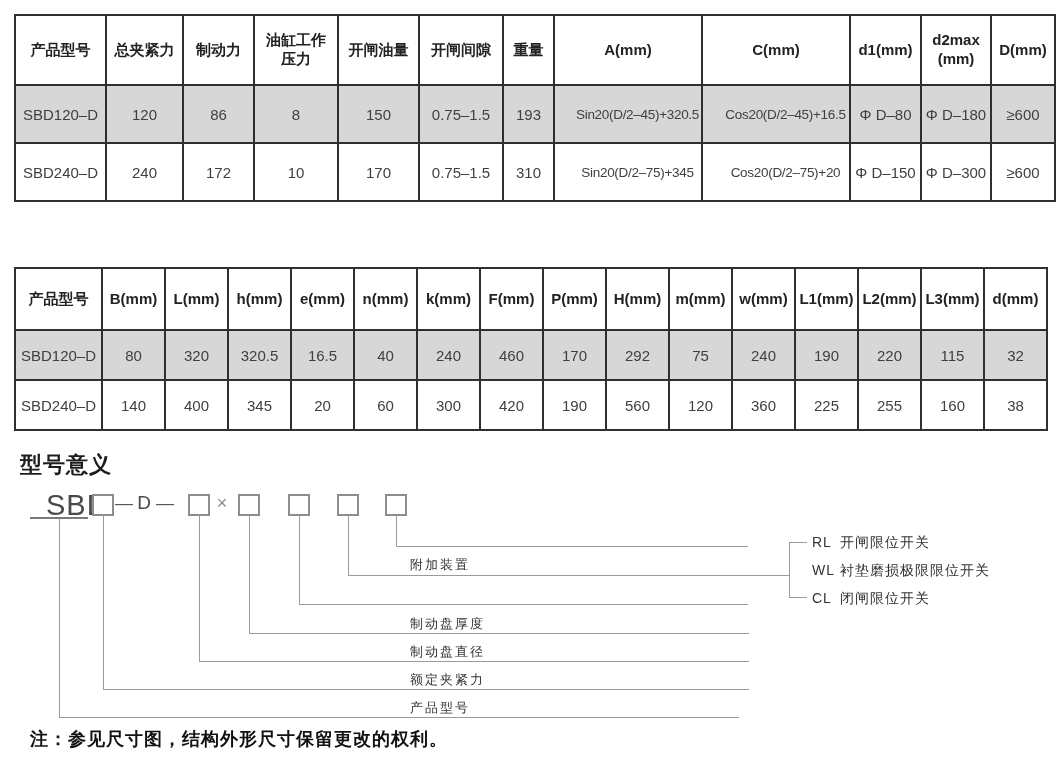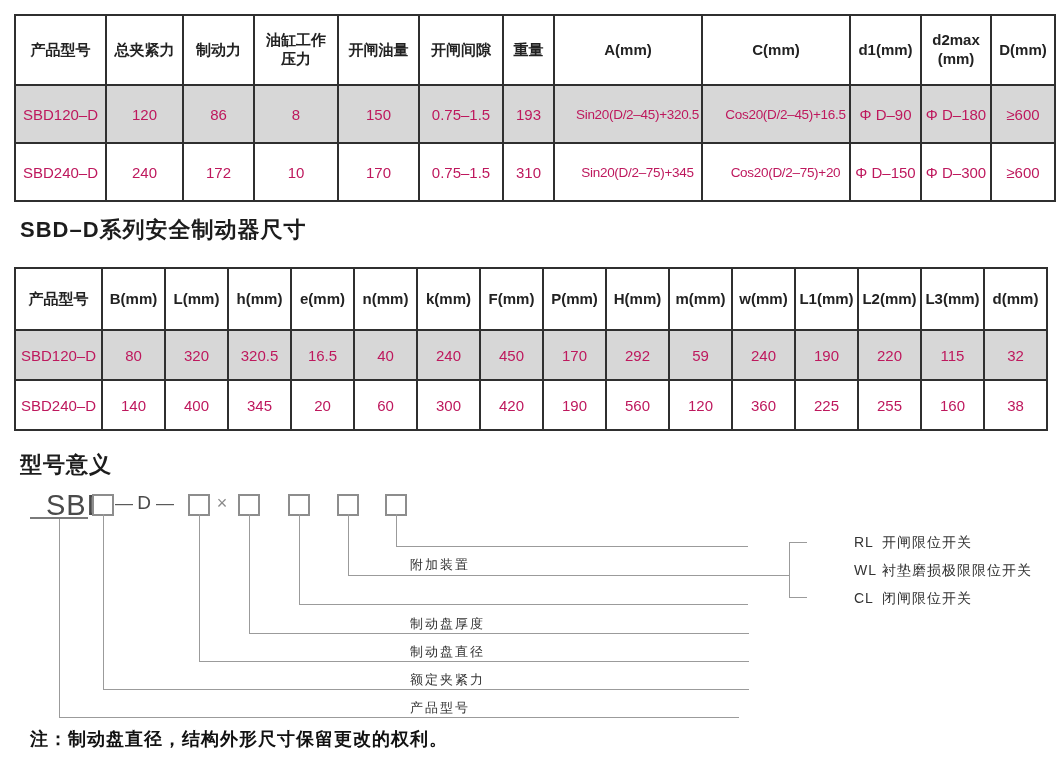--- a/index.html
+++ b/index.html
@@ -3,40 +3,40 @@
 <meta charset="utf-8">
 <style>
   html,body { margin:0; padding:0; background:#fff; }
   .page {
     position:relative; width:1059px; height:758px; background:#ffffff;
     font-family:"Liberation Sans","DejaVu Sans",sans-serif; color:#2d2d2d; overflow:hidden;
   }
   table { border-collapse:collapse; table-layout:fixed; position:absolute; background:#fff; }
   th,td { border:2px solid #2f2f2f; text-align:center; vertical-align:middle; padding:0 1px; overflow:hidden; }
   th { font-weight:bold; font-size:15px; white-space:pre-line; line-height:1.25; color:#222; }
-  td { font-size:15px; color:#be185d; }
+  td { font-size:15px; color:#404040; }
   tr.shaded td { background:#d7d7d7; }
   #table1 { left:14px; top:14px; width:1040px; }
   #table1 thead tr { height:70px; }
   #table1 tbody tr { height:58px; }
   #table1 tbody td:nth-child(8), #table1 tbody td:nth-child(9) { font-size:13.5px; letter-spacing:-0.3px;padding-left:20px; }
   #table2 { left:14px; top:267px; width:1032px; }
   #table2 thead tr { height:62px; }
   #table2 tbody tr { height:50px; }
   .h1 { position:absolute; left:20px; top:215px; font-size:22px; font-weight:bold; letter-spacing:1px; color:#1c1c1c; }
   .h2 { position:absolute; left:20px; top:450px; font-size:22px; font-weight:bold; letter-spacing:1px; color:#1c1c1c; }
   .sbd { position:absolute; left:46px; top:489px; font-size:29px; color:#4a4a4a; letter-spacing:1px; }
   .sbd-underline { position:absolute; left:30px; top:517px; width:58px; height:2px; background:#7a7a7a; }
   .mbox { position:absolute; top:494px; width:18px; height:18px; border:2px solid #8d8d8d; background:#fff; }
   .mglyph { position:absolute; top:493px; height:20px; line-height:20px; font-size:18px; color:#5a5a5a; text-align:center; }
   .vline { position:absolute; width:1px; background:#9b9b9b; }
   .hline { position:absolute; height:1px; background:#9b9b9b; }
   .mlabel { position:absolute; left:410px; font-size:13px; color:#333; letter-spacing:2px; white-space:nowrap; }
   .sw { position:absolute; left:812px; font-size:14px; color:#333; white-space:nowrap; letter-spacing:1px; }
-  .sw .code { display:inline-block; min-width:28px;margin-left:42px; }
+  .sw .code { display:inline-block; min-width:28px; }
   .note { position:absolute; left:30px; top:727px; font-size:18px; font-weight:bold; color:#111; letter-spacing:1px; }
 </style>
 </head>
 <body>
 
 <div class="page">
 
   <table id="table1">
     <colgroup>
       <col style="width:91px">
@@ -74,42 +74,41 @@
       <tr class="shaded">
         <td>SBD120–D</td>
         <td>120</td>
         <td>86</td>
         <td>8</td>
         <td>150</td>
         <td>0.75–1.5</td>
         <td>193</td>
         <td>Sin20(D/2–45)+320.5</td>
         <td>Cos20(D/2–45)+16.5</td>
-        <td>Φ D–90</td>
+        <td>Φ D–80</td>
         <td>Φ D–180</td>
         <td>≥600</td>
       </tr>
       <tr>
         <td>SBD240–D</td>
         <td>240</td>
         <td>172</td>
         <td>10</td>
         <td>170</td>
         <td>0.75–1.5</td>
         <td>310</td>
         <td>Sin20(D/2–75)+345</td>
         <td>Cos20(D/2–75)+20</td>
         <td>Φ D–150</td>
         <td>Φ D–300</td>
         <td>≥600</td>
       </tr>
     </tbody>
   </table>
 
-  <div class="h1">SBD–D系列安全制动器尺寸</div>
 
   <table id="table2">
     <colgroup>
       <col style="width:87px">
         <col style="width:63px">
         <col style="width:63px">
         <col style="width:63px">
       <col style="width:63px">
         <col style="width:63px">
         <col style="width:63px">
@@ -145,24 +144,24 @@
     </thead>
     <tbody>
       <tr class="shaded">
         <td>SBD120–D</td>
         <td>80</td>
         <td>320</td>
         <td>320.5</td>
         <td>16.5</td>
         <td>40</td>
         <td>240</td>
-        <td>450</td>
+        <td>460</td>
         <td>170</td>
         <td>292</td>
-        <td>59</td>
+        <td>75</td>
         <td>240</td>
         <td>190</td>
         <td>220</td>
         <td>115</td>
         <td>32</td>
       </tr>
       <tr>
         <td>SBD240–D</td>
         <td>140</td>
         <td>400</td>
@@ -228,15 +227,15 @@
   <div class="sw" style="top:534px">
     <span class="code">RL</span><span>开闸限位开关</span>
   </div>
   <div class="sw" style="top:562px">
     <span class="code">WL</span><span>衬垫磨损极限限位开关</span>
   </div>
   <div class="sw" style="top:590px">
     <span class="code">CL</span><span>闭闸限位开关</span>
   </div>
 
-  <div class="note">注：制动盘直径，结构外形尺寸保留更改的权利。</div>
+  <div class="note">注：参见尺寸图，结构外形尺寸保留更改的权利。</div>
 
 </div>
 
 </body></html>

